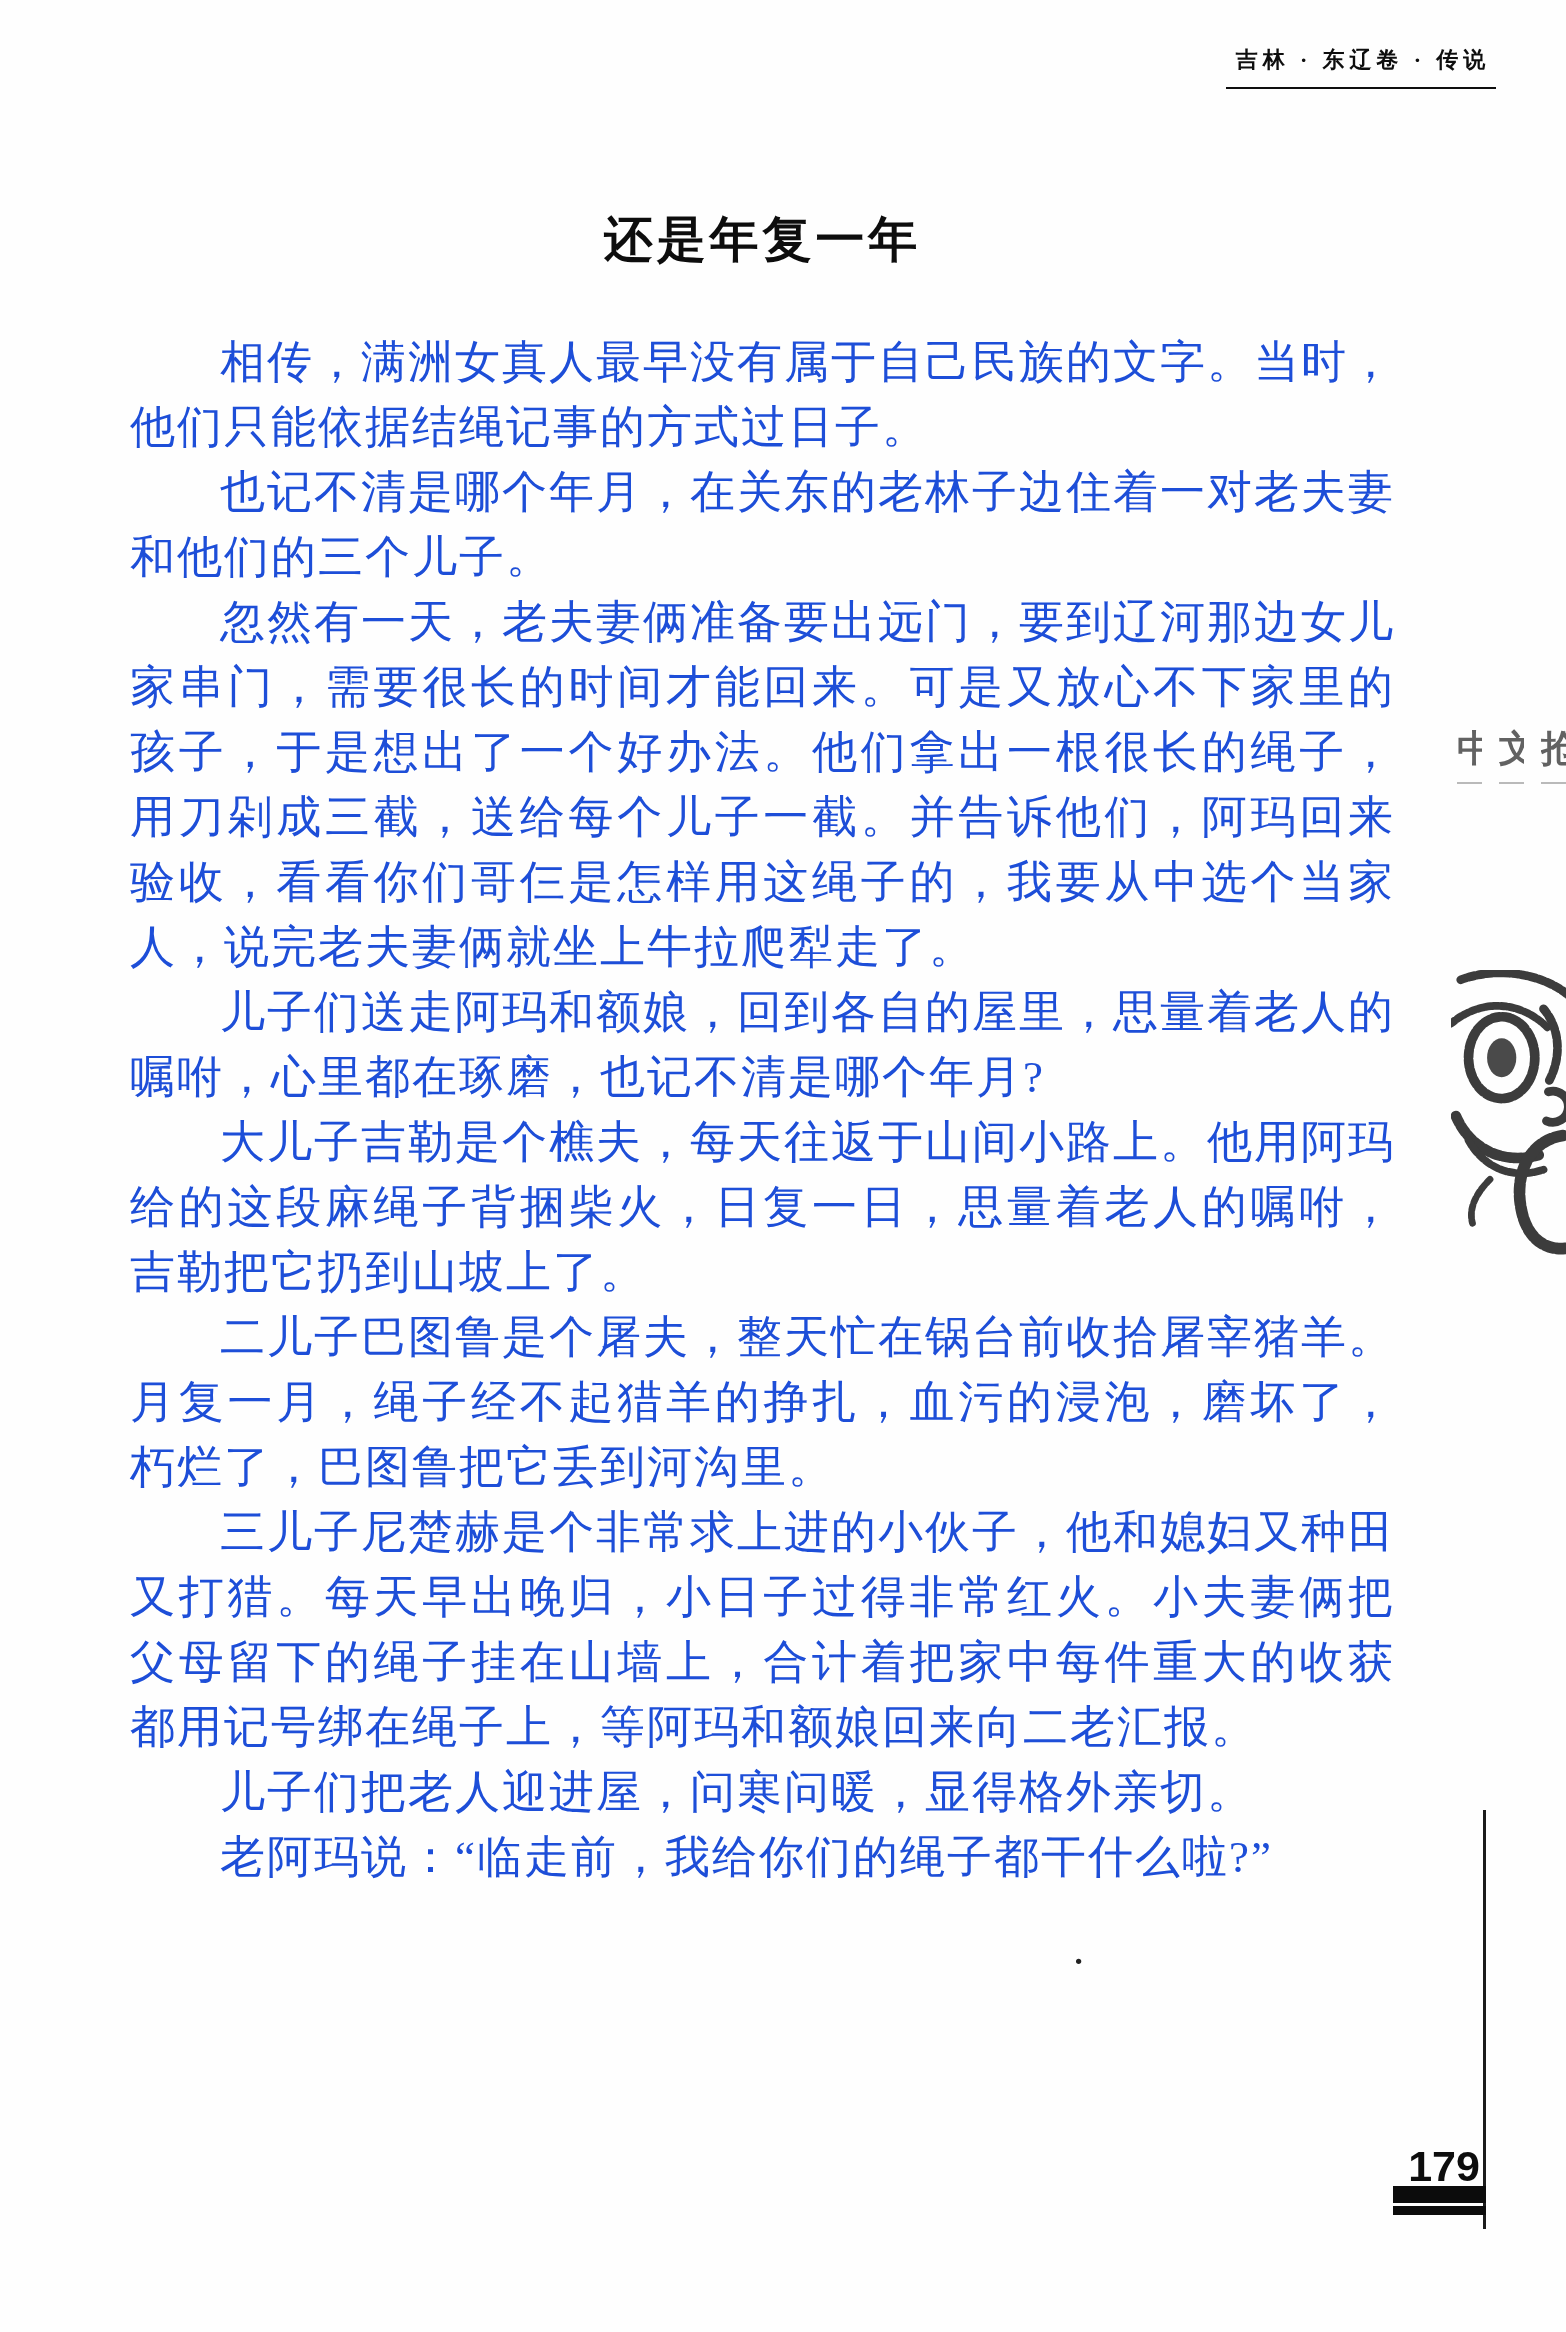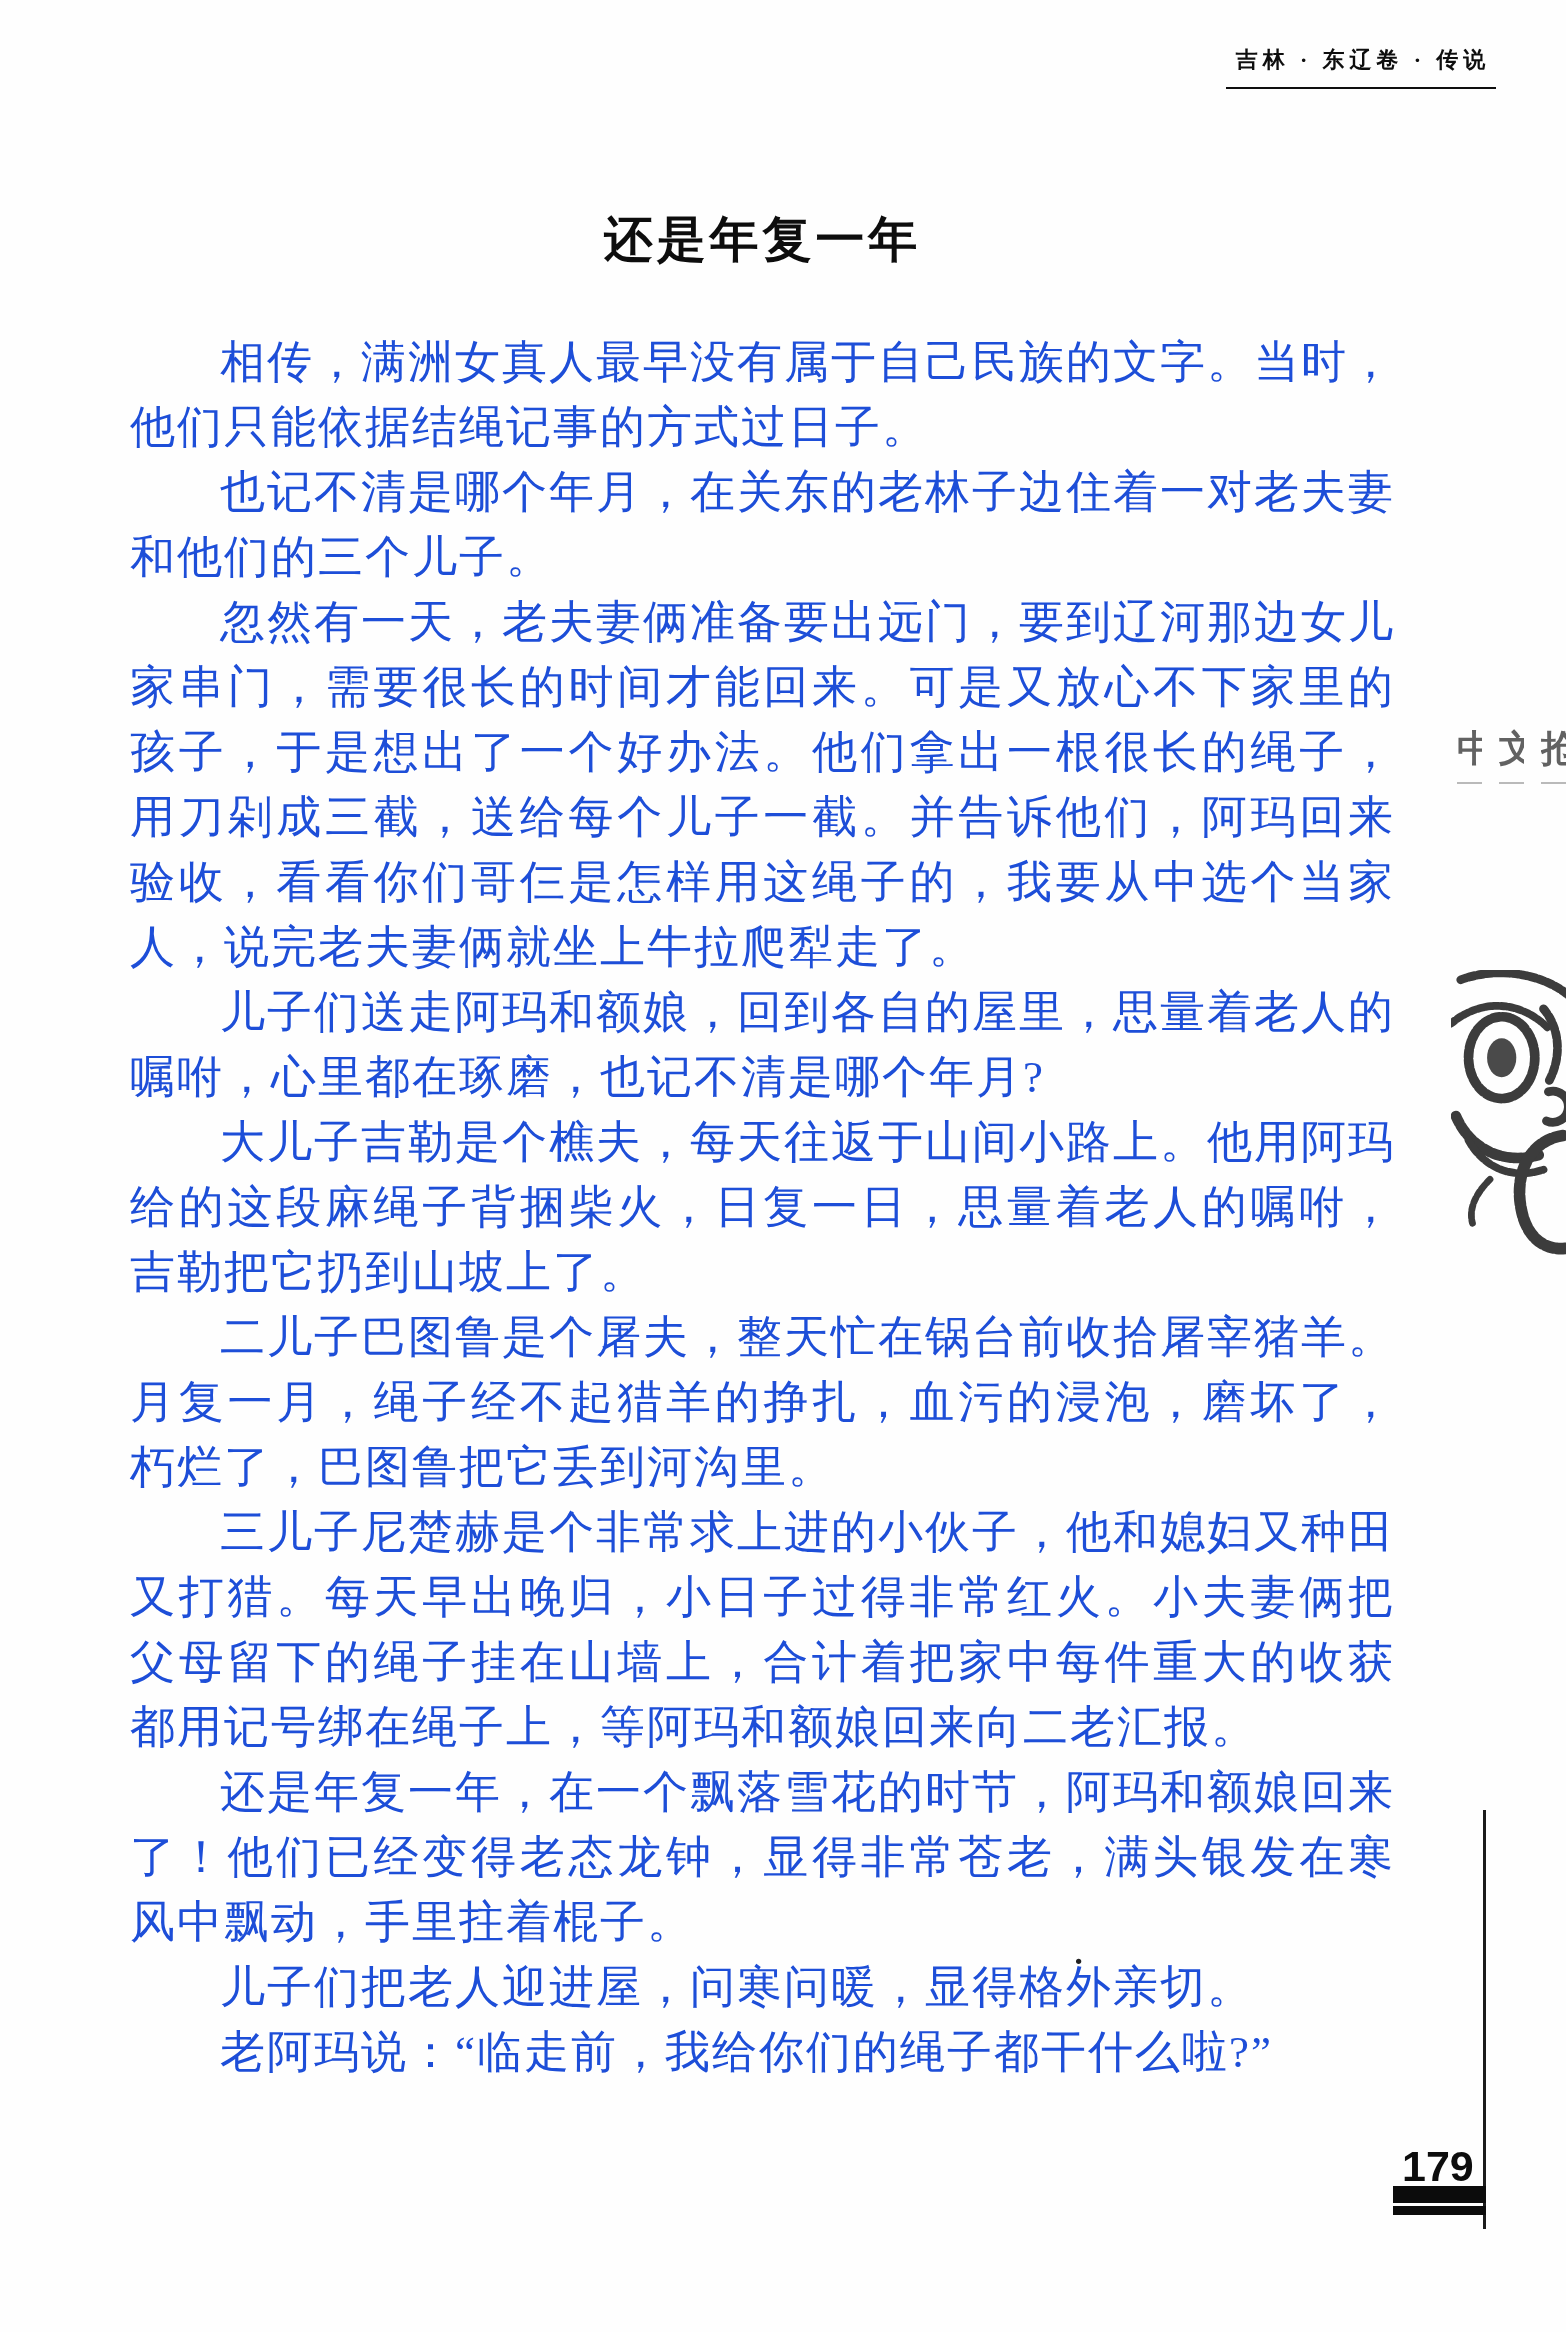--- a/index.html
+++ b/index.html
@@ -57,21 +57,21 @@
   .edge-pattern{
     position:absolute;top:970px;right:0;width:115px;height:336px;
     overflow:hidden;
   }
   .side-rule{
     position:absolute;left:1483px;top:1810px;width:2.9px;height:419px;
     background:#1c1c1c;
   }
   .page-number{
     position:absolute;left:1402px;top:2142px;width:84px;
-    text-align:left;
+    text-align:center;
     font-family:"Liberation Sans","DejaVu Sans",sans-serif;
     font-weight:600;font-size:43px;color:#0d0d0d;
   }
   .bar-thick{
     position:absolute;left:1393px;top:2186px;width:93px;height:16.6px;
     background:#0c0c0c;
   }
   .bar-thin{
     position:absolute;left:1393px;top:2206px;width:93px;height:8.8px;
     background:#0c0c0c;
@@ -87,21 +87,20 @@
   <h1 class="story-title">还是年复一年</h1>
 
   <div class="story">
       <p>相传，满洲女真人最早没有属于自己民族的文字。当时，他们只能依据结绳记事的方式过日子。</p>
       <p>也记不清是哪个年月，在关东的老林子边住着一对老夫妻和他们的三个儿子。</p>
       <p>忽然有一天，老夫妻俩准备要出远门，要到辽河那边女儿家串门，需要很长的时间才能回来。可是又放心不下家里的孩子，于是想出了一个好办法。他们拿出一根很长的绳子，用刀剁成三截，送给每个儿子一截。并告诉他们，阿玛回来验收，看看你们哥仨是怎样用这绳子的，我要从中选个当家人，说完老夫妻俩就坐上牛拉爬犁走了。</p>
       <p>儿子们送走阿玛和额娘，回到各自的屋里，思量着老人的嘱咐，心里都在琢磨，也记不清是哪个年月?</p>
       <p>大儿子吉勒是个樵夫，每天往返于山间小路上。他用阿玛给的这段麻绳子背捆柴火，日复一日，思量着老人的嘱咐，吉勒把它扔到山坡上了。</p>
       <p>二儿子巴图鲁是个屠夫，整天忙在锅台前收拾屠宰猪羊。月复一月，绳子经不起猎羊的挣扎，血污的浸泡，磨坏了，朽烂了，巴图鲁把它丢到河沟里。</p>
       <p>三儿子尼楚赫是个非常求上进的小伙子，他和媳妇又种田又打猎。每天早出晚归，小日子过得非常红火。小夫妻俩把父母留下的绳子挂在山墙上，合计着把家中每件重大的收获都用记号绑在绳子上，等阿玛和额娘回来向二老汇报。</p>
-      <p>还是年复一年，在一个飘落雪花的时节，阿玛和额娘回来了！他们已经变得老态龙钟，显得非常苍老，满头银发在寒风中飘动，手里拄着棍子。</p>
       <p>儿子们把老人迎进屋，问寒问暖，显得格外亲切。</p>
       <p>老阿玛说：“临走前，我给你们的绳子都干什么啦?”</p>
     </div>
 
   <span class="stray-mark">.</span>
 
   <div class="edge-strip">
       <div class="spine-block">中国民</div>
       <div class="spine-block">文化遗</div>
       <div class="spine-block">抢救工</div>

